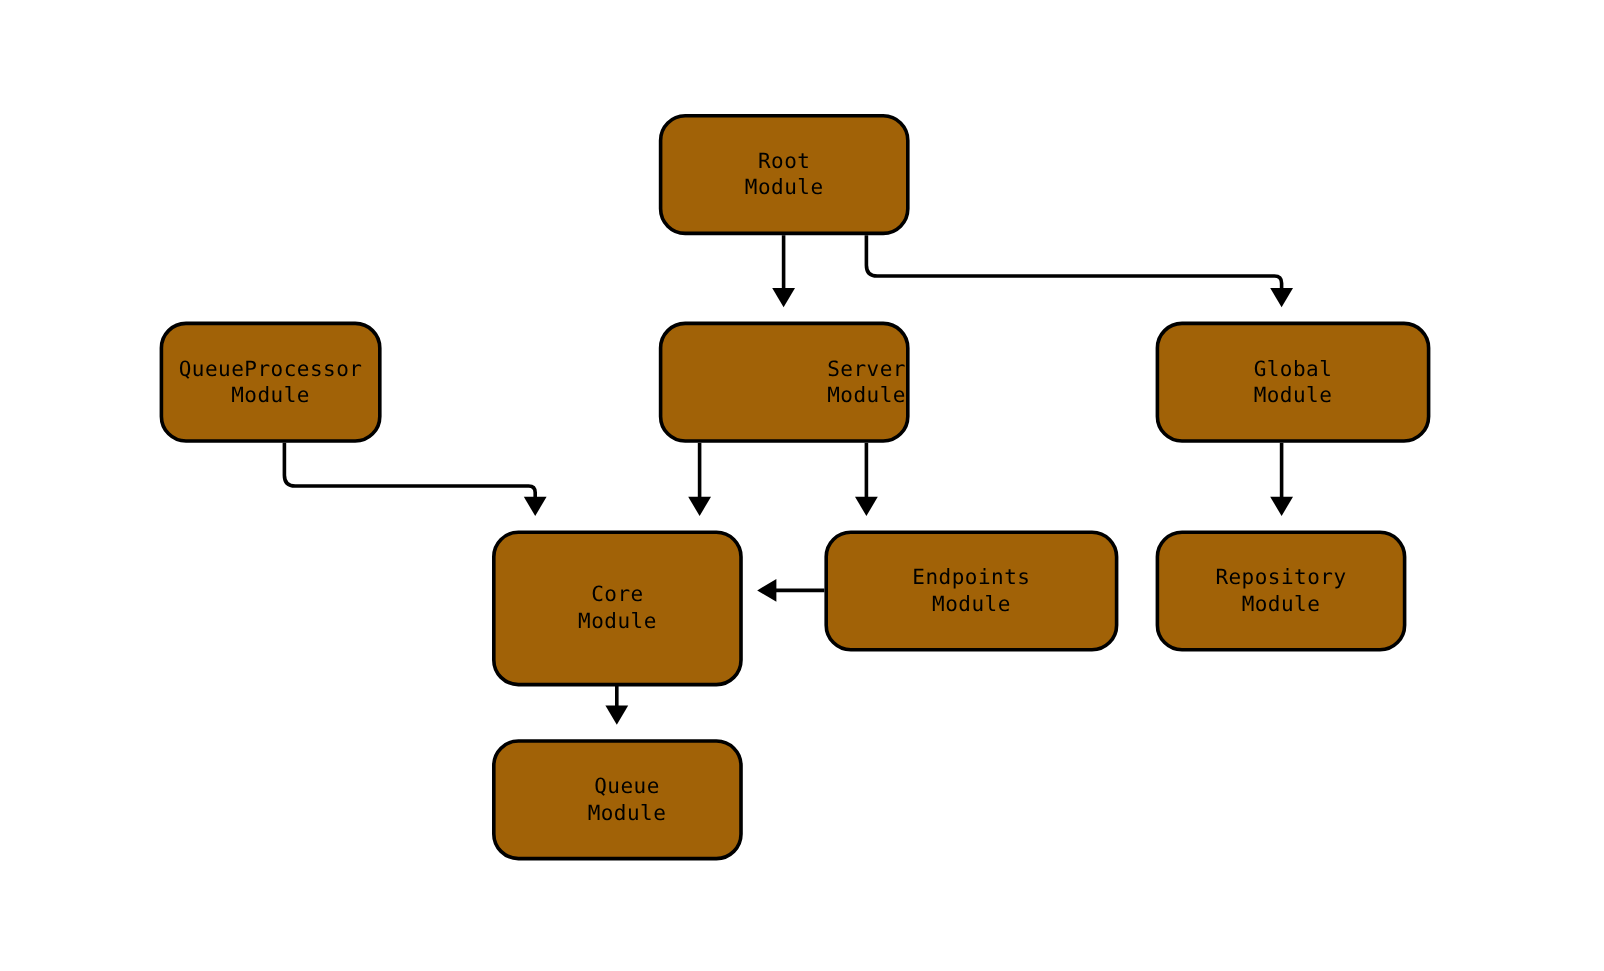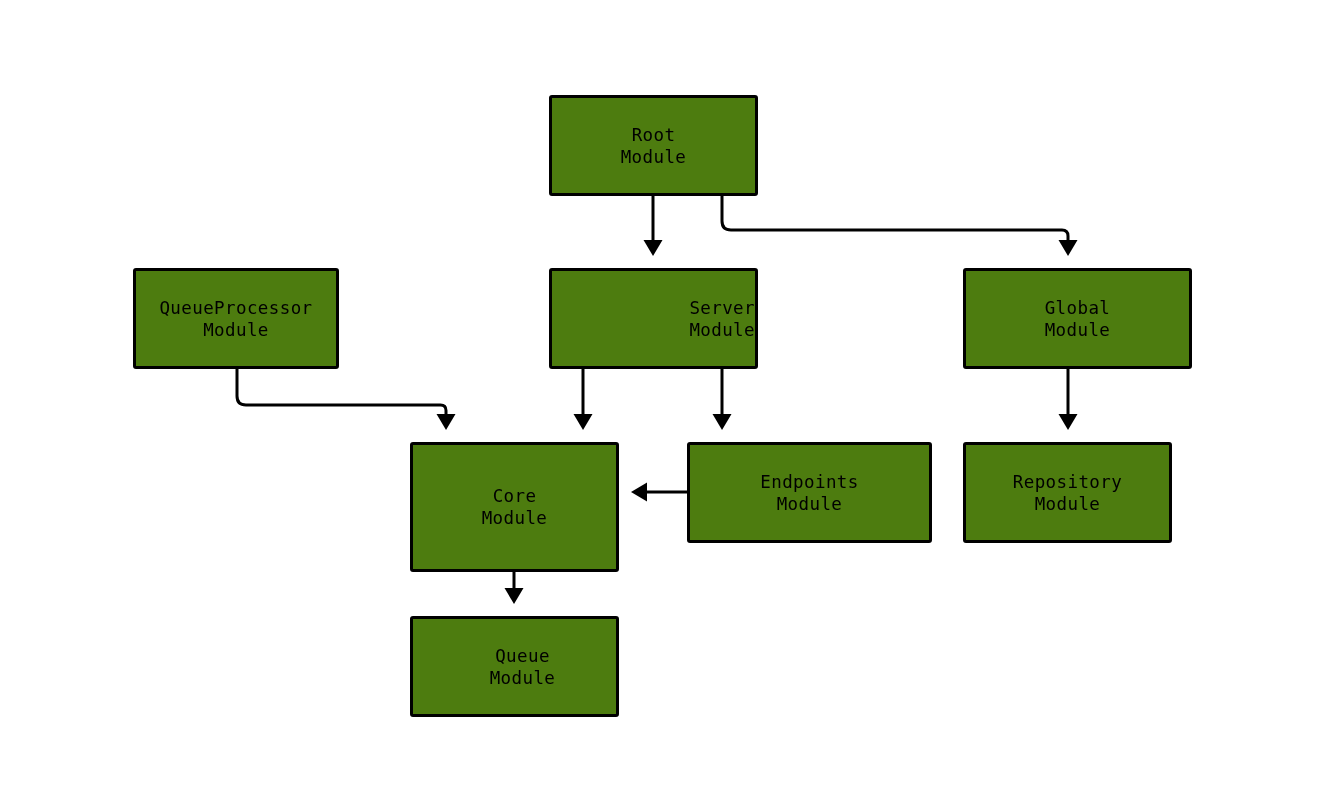--- a/index.html
+++ b/index.html
@@ -23,23 +23,23 @@
   #edge-layer {
     position: absolute;
     left: 0;
     top: 0;
     width: 1337px;
     height: 809px;
   }
   .node {
     position: absolute;
     box-sizing: border-box;
-    background: #4d7c0f;
+    background: #a16207;
     border: 3px solid #000000;
-    border-radius: 3px;
+    border-radius: 22px;
     display: flex;
     flex-direction: column;
     align-items: center;
     justify-content: center;
     z-index: 2;
   }
   .node-label {
     font-family: "DejaVu Sans Mono", "Liberation Mono", monospace;
     font-size: 17.5px;
     line-height: 22px;
@@ -82,21 +82,21 @@
         <path d="M 1068 369 L 1068 416" fill="none" stroke="#000000" stroke-width="3" stroke-linecap="butt" stroke-linejoin="round"></path>
         <polygon points="1068,430 1058.5,414 1077.5,414" fill="#000000" stroke="none"></polygon>
       </g>
   </svg>
 
   <div class="node" style="left:549px; top:95px; width:209px; height:101px;">
     <div class="node-label">Root</div>
     <div class="node-label">Module</div>
   </div>
 
-  <div class="node" style="left:133px; top:268px; width:206px; height:101px;">
+  <div class="node" style="left:133px; top:268px; width:185px; height:101px;">
     <div class="node-label">QueueProcessor</div>
     <div class="node-label">Module</div>
   </div>
 
   <div class="node" style="left:549px; top:268px; width:209px; height:101px;align-items:flex-end;">
     <div class="node-label">Server</div>
     <div class="node-label">Module</div>
   </div>
 
   <div class="node" style="left:963px; top:268px; width:229px; height:101px;">

